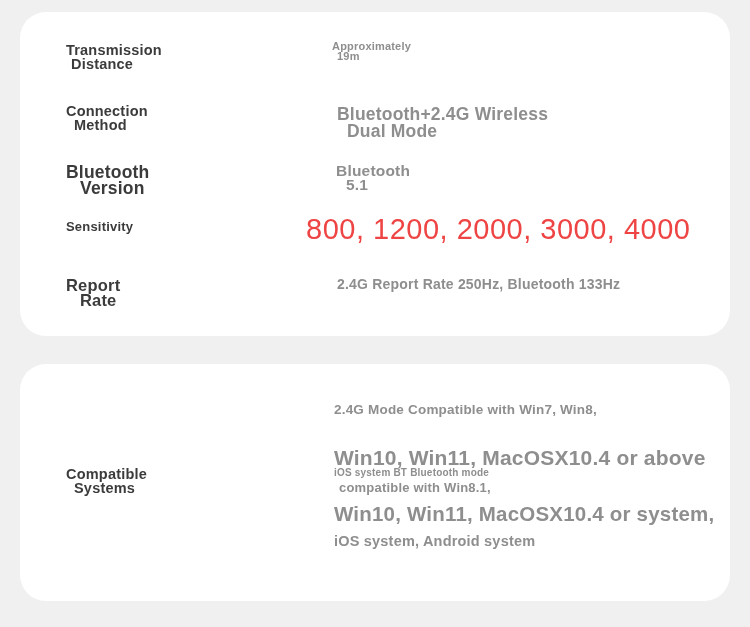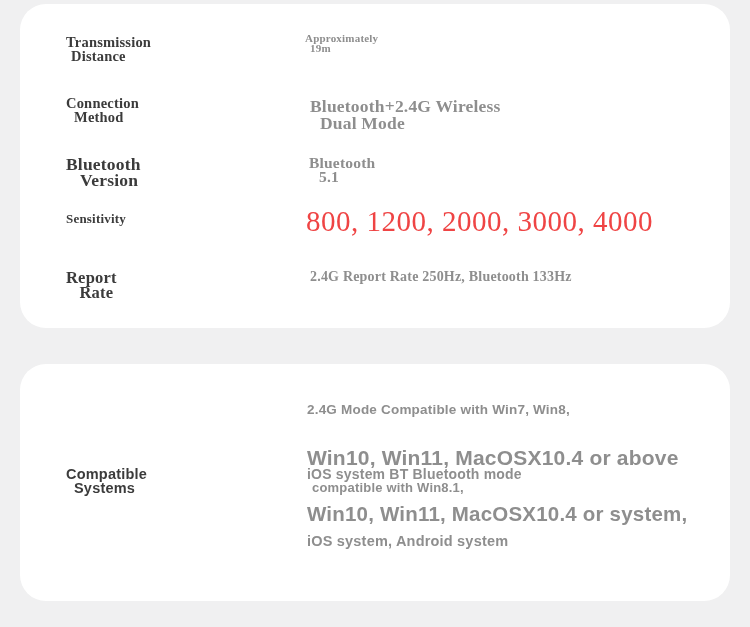--- a/index.html
+++ b/index.html
@@ -11,36 +11,37 @@
     overflow: hidden;
     position: relative;
   }
   .card {
     position: absolute;
     left: 20px;
     width: 710px;
     background: #ffffff;
     border-radius: 26px;
   }
-  .card-specs { top: 4px; height: 324px; font-family: Liberation Serif, serif; }
+  .card-specs { top: 12px; height: 324px; }
   .card-compat { top: 364px; height: 237px; }
 
   .abs { position: absolute; }
 
   .label {
     color: #3b3b3b;
     font-weight: bold;
     line-height: 0.95;
     letter-spacing: 0.2px;
   }
   .value {
     color: #8e8e8e;
     font-weight: bold;
     line-height: 0.95;
     letter-spacing: 0.2px;
+    margin-left: 27px;
   }
   .ln { display: block; white-space: nowrap; }
 
   
   .ind5  { margin-left: 5px; }
   .ind8  { margin-left: 8px; }
   .ind10 { margin-left: 10px; }
   .ind14 { margin-left: 14px; }
 
   
@@ -63,21 +64,21 @@
     white-space: nowrap;
   }
 
   .lbl-report       { left: 46px; top: 266px; font-size: 16.5px; line-height: 0.92; text-align: center; }
   .val-report       { left: 290px; top: 266px; font-size: 14px; white-space: nowrap; }
 
   
   .lbl-compat       { left: 46px; top: 104px; font-size: 14.5px; }
   .cmp-l1 { left: 287px; top: 40px;  font-size: 13.5px; }
   .cmp-l2 { left: 287px; top: 84px;  font-size: 21px; }
-  .cmp-l3 { left: 287px; top: 104px; font-size: 14px; }
+  .cmp-l3 { left: 287px; top: 104px; font-size: 10px; }
   .cmp-l4 { left: 292px; top: 118px; font-size: 13px; }
   .cmp-l5 { left: 287px; top: 140px; font-size: 20.5px; }
   .cmp-l6 { left: 287px; top: 171px; font-size: 14.5px; }
   .cmp { white-space: nowrap; }
 </style>
 </head>
 <body>
 
 <div>
 

